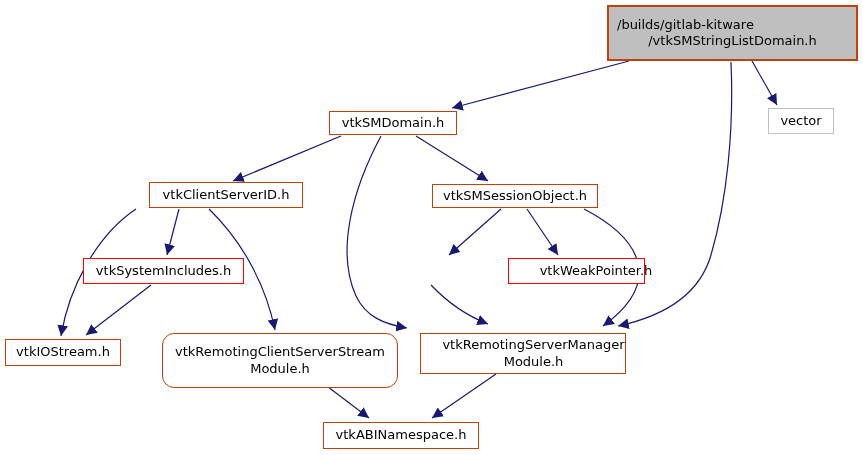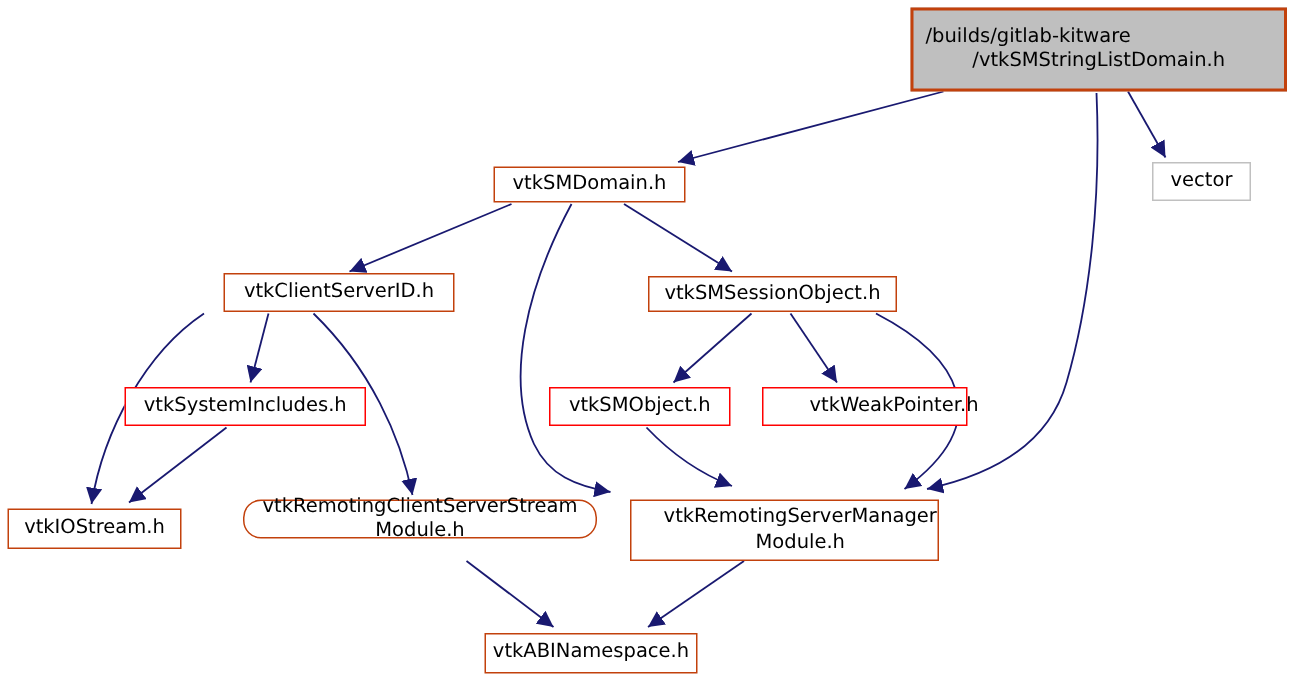--- a/index.html
+++ b/index.html
@@ -18,23 +18,23 @@
   
   #n-main            {left:607px;top:5px;  width:251px;height:56px;}
   #n-vector          {left:768px;top:108px;width:66px; height:26px;}
   #n-smdomain        {left:329px;top:111px;width:128px;height:24px;}
   #n-clientserverid  {left:113px;top:182px;width:154px;height:26px;margin-left:36px;}
   #n-smsessionobject {left:432px;top:184px;width:166px;height:24px;}
   #n-systemincludes  {left:83px; top:258px;width:161px;height:26px;}
   #n-smobject        {left:366px;top:258px;width:121px;height:26px;}
   #n-weakpointer     {left:508px;top:258px;width:137px;height:26px;padding-left:39px;}
   #n-iostream        {left:5px;  top:339px;width:116px;height:27px;}
-  #n-streammodule    {left:162px;top:333px;width:236px;height:26px;border-radius:12px;}
+  #n-streammodule    {left:162px;top:333px;width:236px;height:55px;border-radius:12px;}
   #n-managermodule   {left:420px;top:333px;width:206px;height:41px;padding-left:21px;}
-  #n-abinamespace    {left:323px;top:422px;width:142px;height:27px;}
+  #n-abinamespace    {left:323px;top:422px;width:156px;height:27px;}
   .edge{stroke:#191970;stroke-width:1.2;fill:none;}
 </style>
 </head>
 <body>
 
 <div id="stage">
 
   <svg id="edges" viewBox="0 0 863 455">
     <defs>
       <marker id="arrow" viewBox="0 0 10 10" refX="10" refY="5" markerWidth="9" markerHeight="9" orient="auto">
@@ -77,23 +77,20 @@
   </div>
 
   <div id="n-smsessionobject" class="node">
     <span>vtkSMSessionObject.h</span>
   </div>
 
   <div id="n-systemincludes" class="node truncated">
     <span>vtkSystemIncludes.h</span>
   </div>
 
-  <div id="n-smobject" class="node truncated">
-    <span>vtkSMObject.h</span>
-  </div>
 
   <div id="n-weakpointer" class="node truncated">
     <span>vtkWeakPointer.h</span>
   </div>
 
   <div id="n-iostream" class="node">
     <span>vtkIOStream.h</span>
   </div>
 
   <div id="n-streammodule" class="node">

